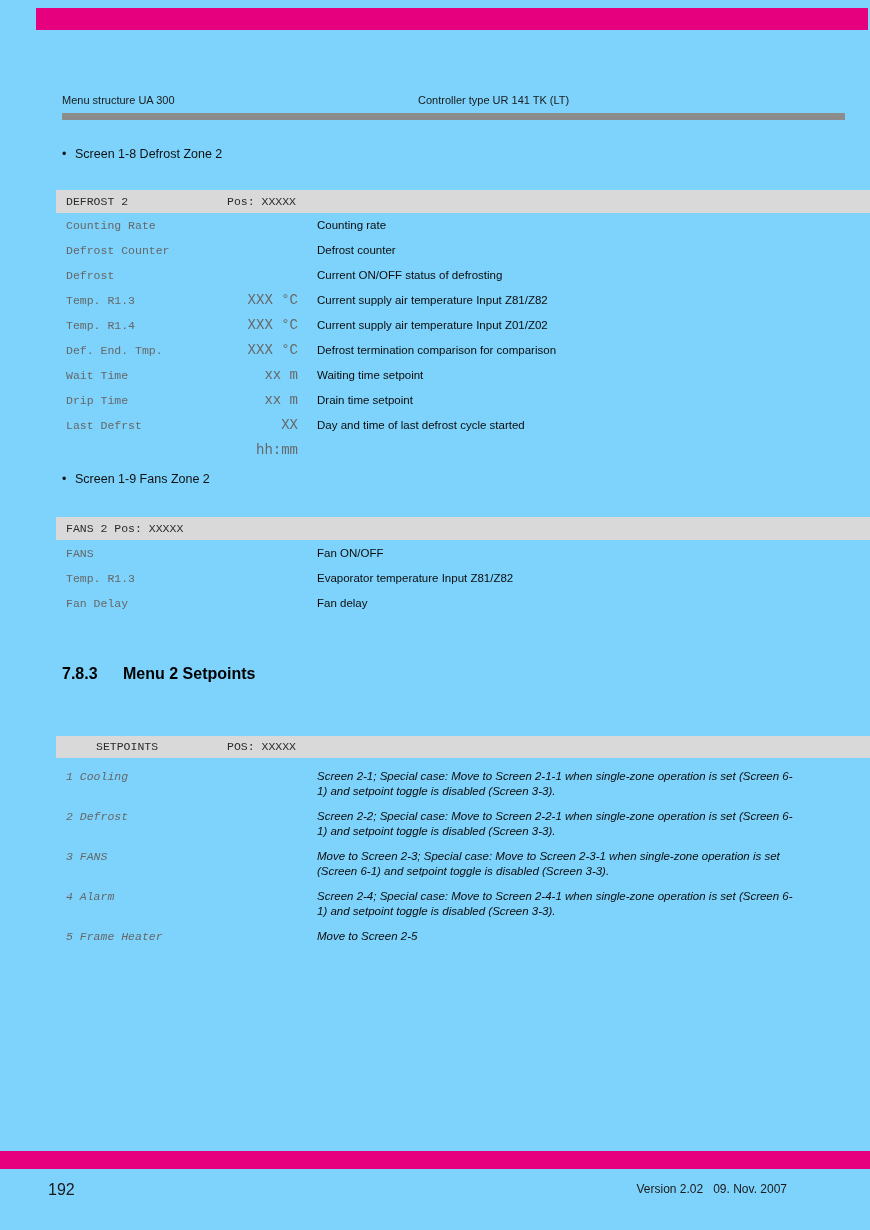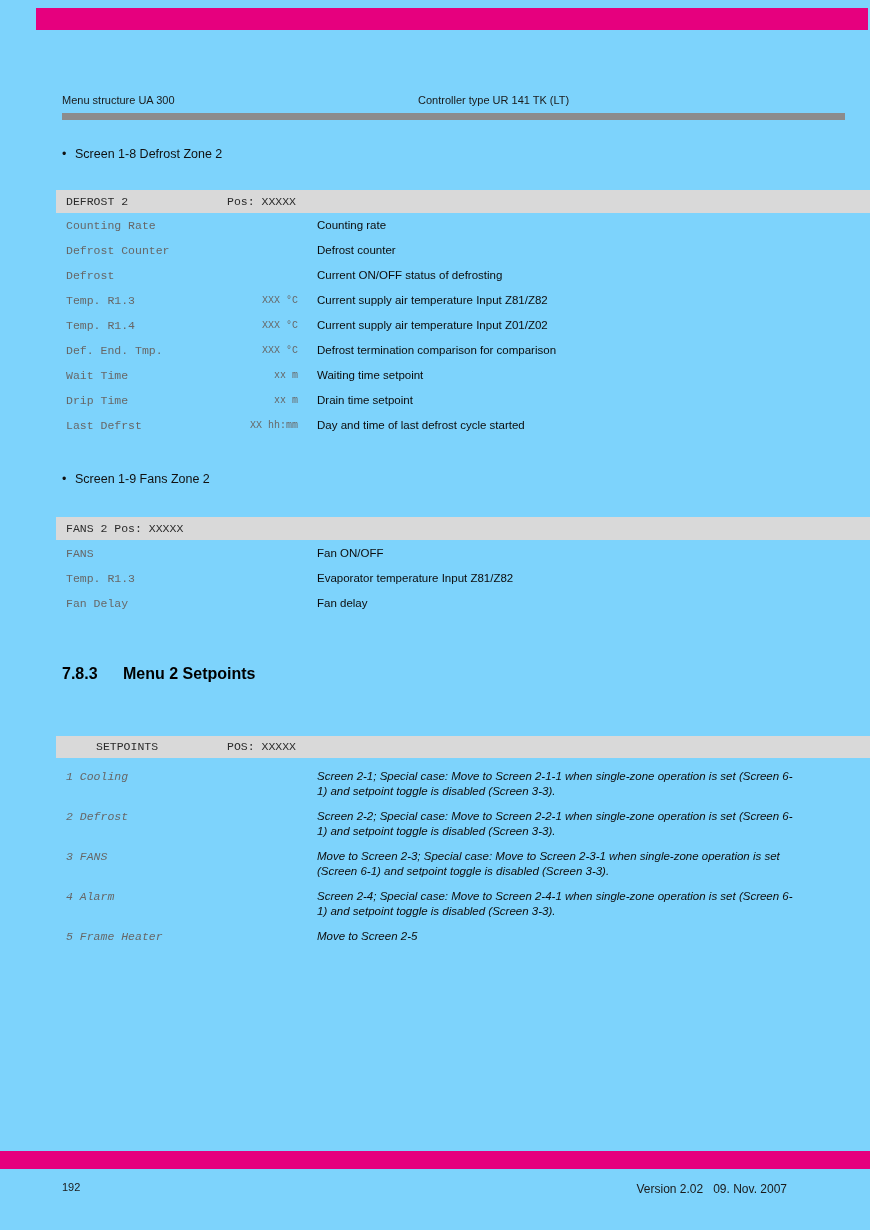--- a/index.html
+++ b/index.html
@@ -36,39 +36,39 @@
     height:23px; line-height:23px; background:#d9d9d9;
     font-family:"Liberation Mono", monospace; font-size:11.5px; color:#2b2b2b;
     padding-left:10px; position:relative;
   }
   .tbl-head .pos { position:absolute; left:171px; top:0; }
 
   .t1 { top:190px; }
   .t1-rows { position:absolute; left:0; top:23px; width:736px; }
   .t1-row { display:grid; grid-template-columns:165px 67px 1fr; padding-left:10px; height:25px; line-height:25px; }
   .t1-row .lbl { font-family:"Liberation Mono", monospace; font-size:11.5px; color:#676767; }
-  .t1-row .val { font-family:"Liberation Mono", monospace; font-size:10px; color:#676767; text-align:right; }
+  .t1-row .val { font-family:"Liberation Mono", monospace; font-size:14px; color:#676767; text-align:right; }
   .t1-row .dsc { padding-left:19px; font-size:11.5px; color:#0c0c0c; white-space:nowrap; }
 
   .t2 { top:517px; }
   .t2-rows { position:absolute; left:0; top:24px; width:736px; }
   .t2-row { display:grid; grid-template-columns:251px 1fr; padding-left:10px; height:25px; line-height:25px; }
   .t2-row .lbl { font-family:"Liberation Mono", monospace; font-size:11.5px; color:#676767; }
   .t2-row .dsc { font-size:11.5px; color:#0c0c0c; white-space:nowrap; }
 
   .t3 { top:736px; }
   .t3-head { height:22px; line-height:22px; }
   .t3-rows { position:absolute; left:0; top:22px; width:736px;font-style:italic; }
   .t3-row { display:grid; grid-template-columns:251px 485px; padding-left:10px; height:40px; padding-top:11px; }
   .t3-row.last { height:26px; }
   .t3-row .lbl { font-family:"Liberation Mono", monospace; font-size:11.5px; color:#676767; line-height:15px; }
   .t3-row .dsc { font-size:11.5px; color:#0c0c0c; line-height:15px; padding-right:4px; }
 
   
-  .page-num { left:62px; top:1181px; font-size:11px; color:#1a1a1a; }
+  .page-num { left:48px; top:1181px; font-size:16px; color:#1a1a1a; }
   .version  { right:83px; top:1182px; font-size:12px; color:#1a1a1a; }
 </style>
 </head>
 <body>
 
 <div class="page">
 
   <div class="abs top-band" style="background:#E6007E;"></div>
 
   <div class="abs hdr-left">Menu structure UA 300</div>

